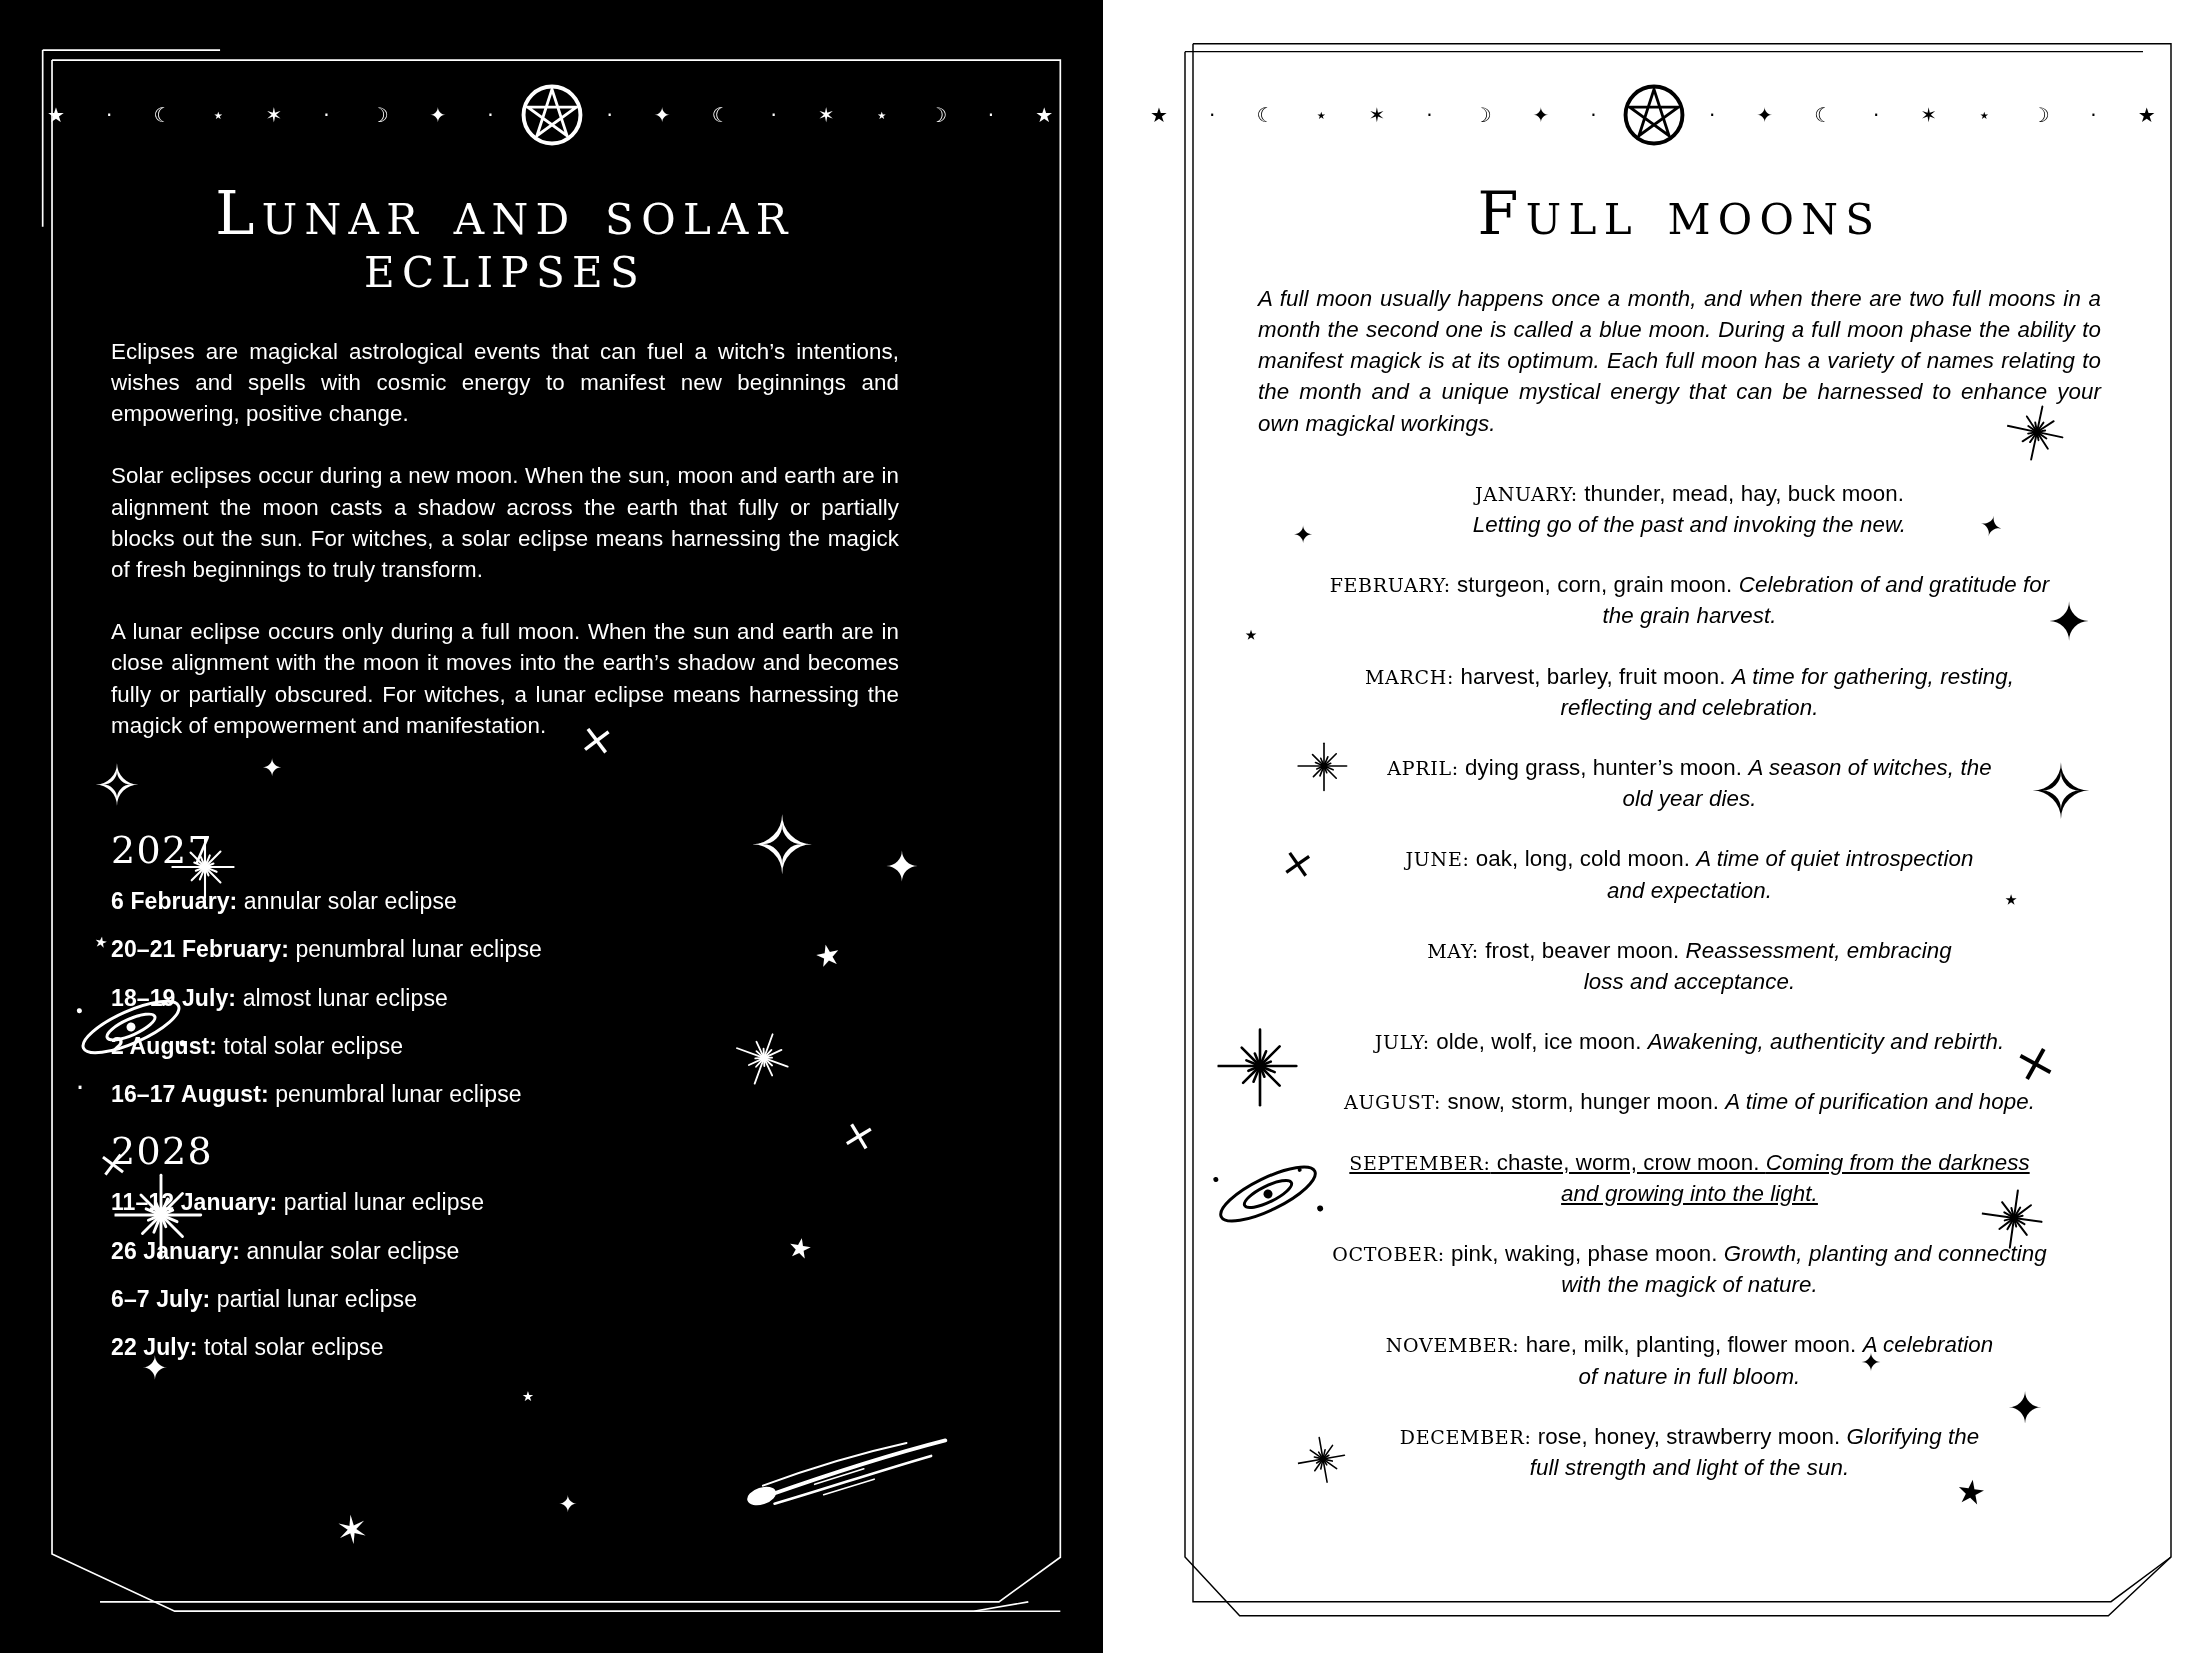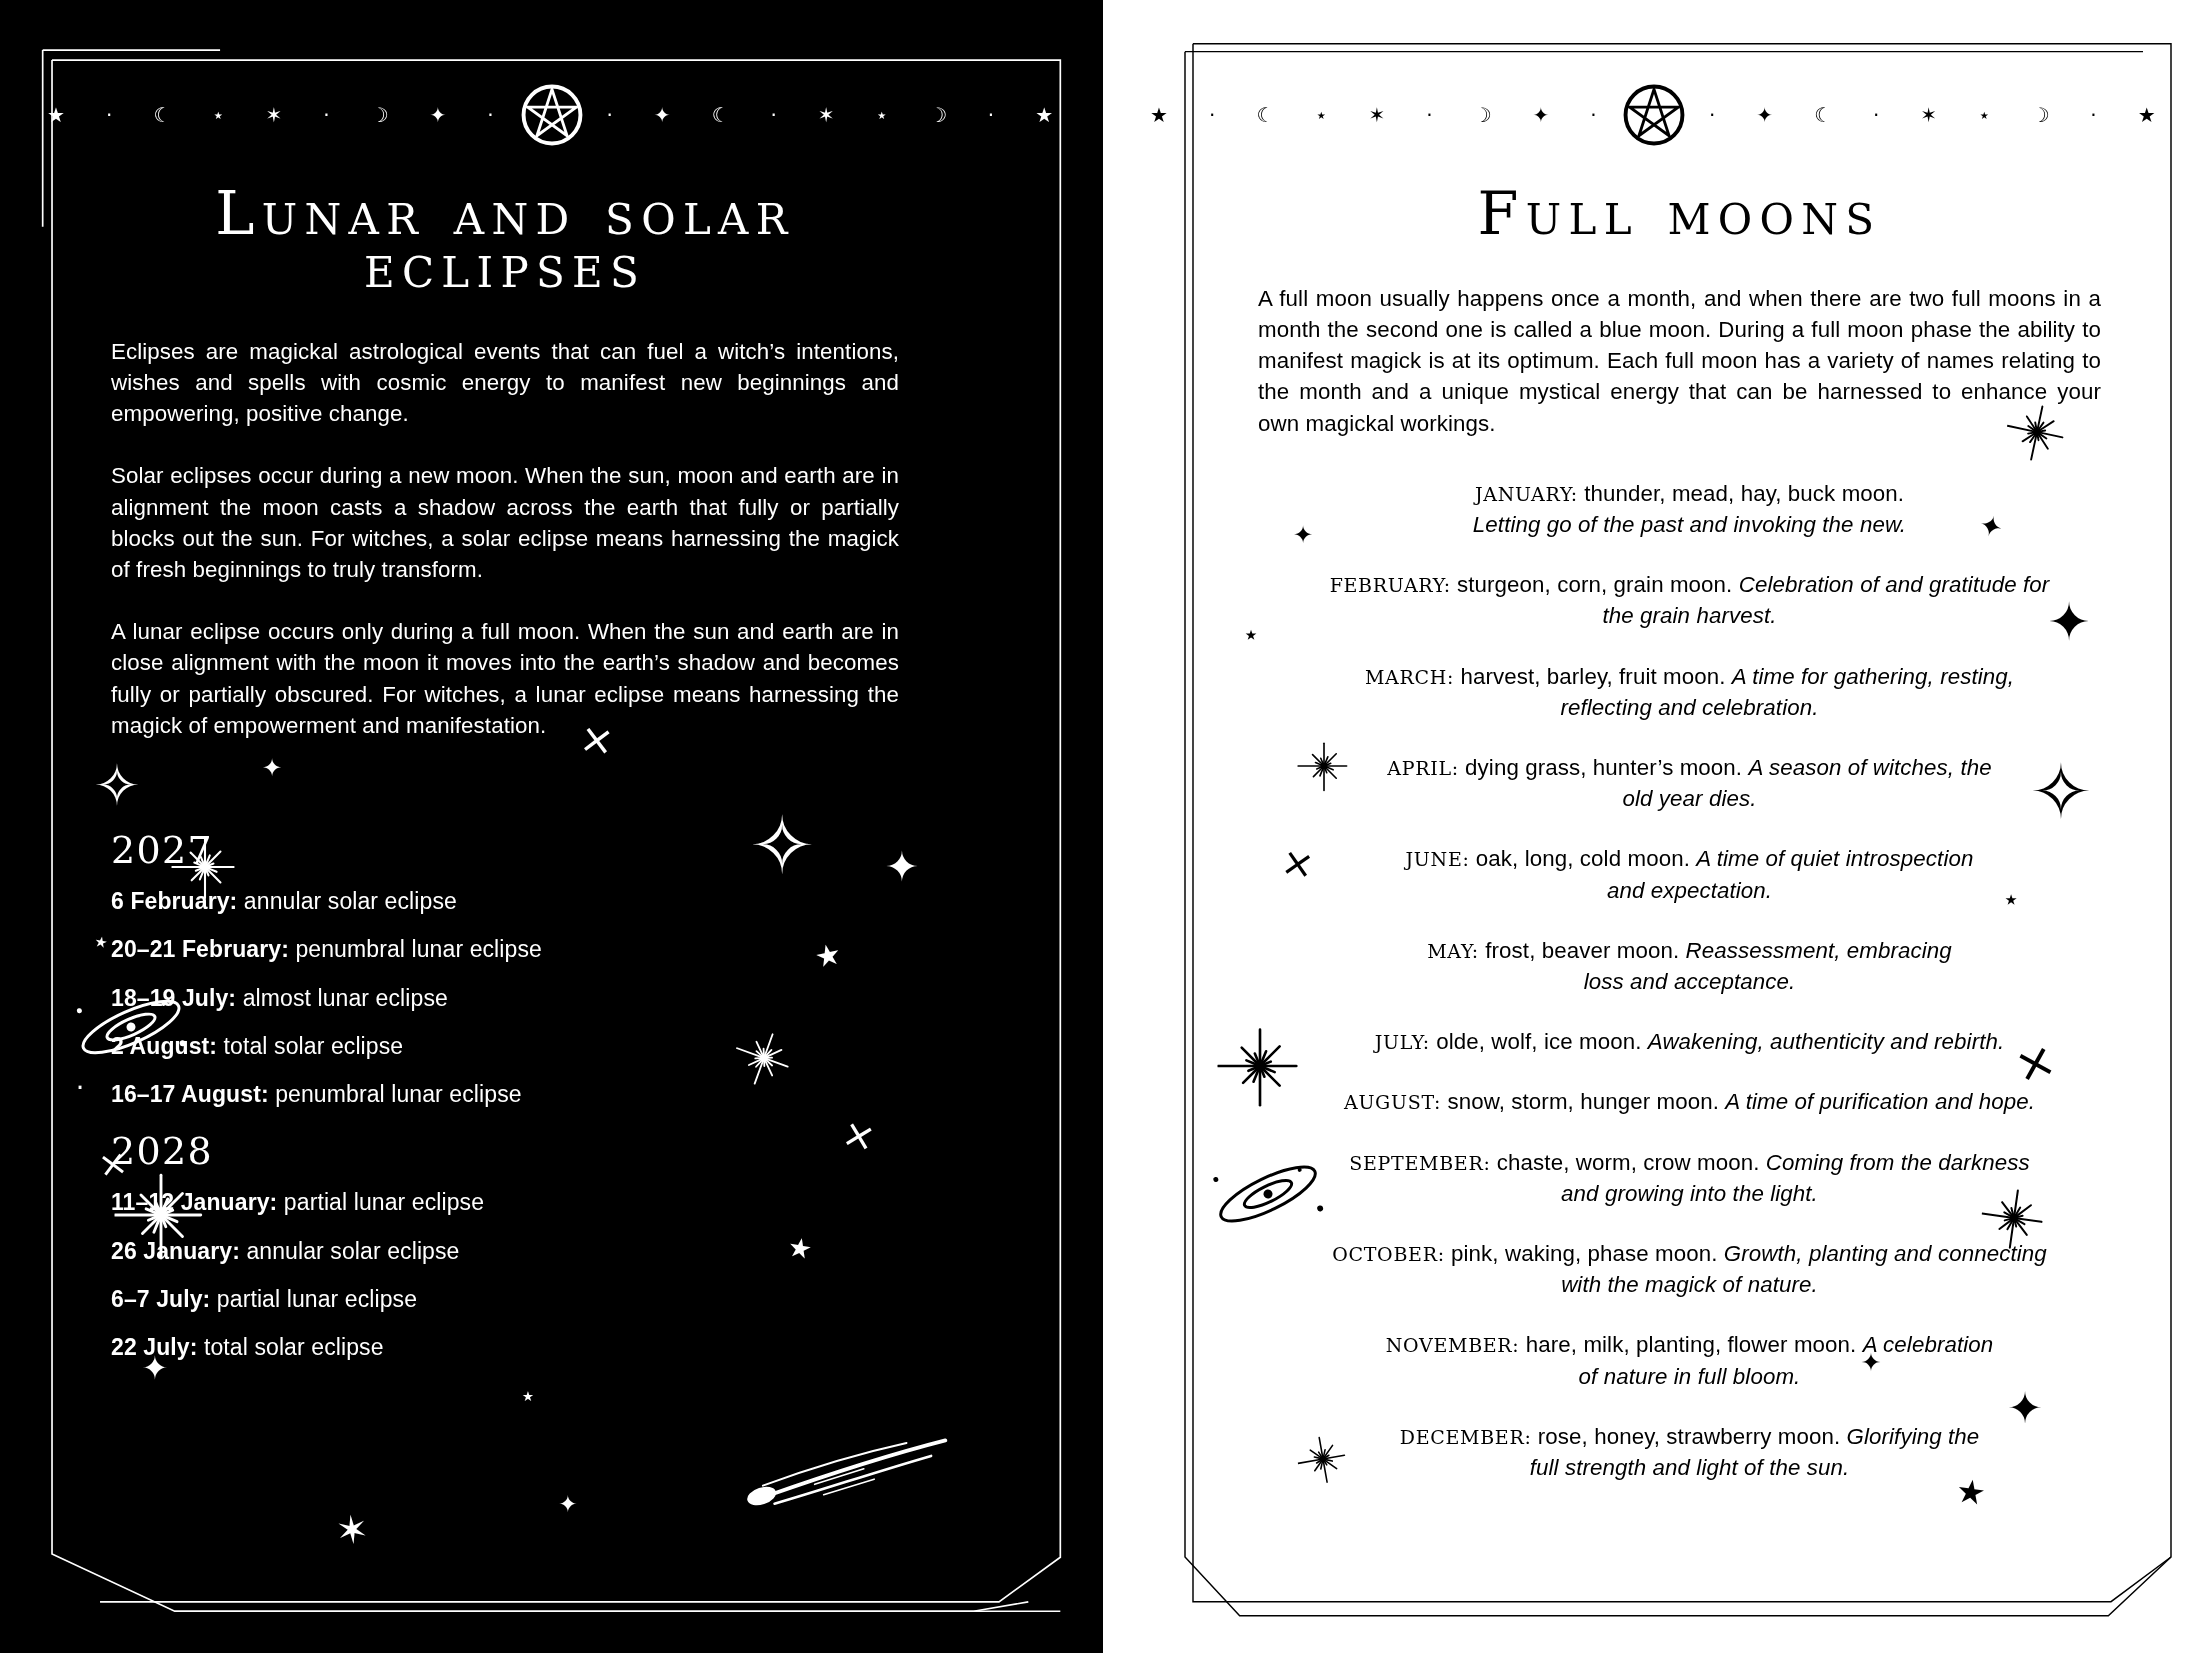--- a/index.html
+++ b/index.html
@@ -21,21 +21,21 @@
   h1.title{font-family:"DejaVu Serif","Liberation Serif",serif;font-weight:400;
            text-transform:uppercase;text-align:center;font-size:42px;letter-spacing:7.3px;
            word-spacing:8px;margin:18.7px 0 0 0;}
   h1.title::first-letter{font-size:59px;}
 
   
   .content-left{margin:0 204px 0 111px;}
   .content-right{margin:0 104px 0 155px;}
   p.body{font-size:22.3px;line-height:1.40;letter-spacing:0.1px;text-align:justify;margin:0 0 31px 0;}
   .content-left p.body:first-of-type{margin-top:39px;}
-  .content-right p.body{margin-top:35px;margin-bottom:0;}
+  .content-right p.body{margin-top:35px;margin-bottom:0;font-style:italic;}
 
   
   .eclipse-list{margin-top:87px;text-align:left;}
   h2.year{font-family:"DejaVu Serif","Liberation Serif",serif;font-weight:400;font-size:38px;
           letter-spacing:1.3px;margin:0 0 16px 0;}
   h2.year.second{margin-top:18.7px;}
   p.eclipse{font-size:23px;margin:0 0 21.3px 0;letter-spacing:0.1px;}
   p.eclipse b{font-weight:bold;}
 
   
@@ -221,21 +221,21 @@
       <p class="body">A full moon usually happens once a month, and when there are two full moons in a month the second one is called a blue moon. During a full moon phase the ability to manifest magick is at its optimum. Each full moon has a variety of names relating to the month and a unique mystical energy that can be harnessed to enhance your own magickal workings.</p>
       <div class="months" id="months-list">
           <p class="month" style="max-width: 493px;"><span class="mlabel">JANUARY:</span><span> thunder, mead, hay, buck moon. </span><em class="meaning">Letting go of the past and invoking the new.</em></p>
           <p class="month" style="max-width: 727px;"><span class="mlabel">FEBRUARY:</span><span> sturgeon, corn, grain moon. </span><em class="meaning">Celebration of and gratitude for the grain harvest.</em></p>
           <p class="month" style="max-width: 687px;"><span class="mlabel">MARCH:</span><span> harvest, barley, fruit moon. </span><em class="meaning">A time for gathering, resting, reflecting and celebration.</em></p>
           <p class="month" style="max-width: 617px;"><span class="mlabel">APRIL:</span><span> dying grass, hunter’s moon. </span><em class="meaning">A season of witches, the old year dies.</em></p>
           <p class="month" style="max-width: 603px;"><span class="mlabel">JUNE:</span><span> oak, long, cold moon. </span><em class="meaning">A time of quiet introspection and expectation.</em></p>
           <p class="month" style="max-width: 550px;"><span class="mlabel">MAY:</span><span> frost, beaver moon. </span><em class="meaning">Reassessment, embracing loss and acceptance.</em></p>
           <p class="month" style="max-width: 974px;"><span class="mlabel">JULY:</span><span> olde, wolf, ice moon. </span><em class="meaning">Awakening, authenticity and rebirth.</em></p>
           <p class="month" style="max-width: 1000px;"><span class="mlabel">AUGUST:</span><span> snow, storm, hunger moon. </span><em class="meaning">A time of purification and hope.</em></p>
-          <p class="month" style="max-width: 687px;"><span class="mlabel">SEPTEMBER:</span><span> chaste, worm, crow moon. </span><em class="meaning">Coming from the darkness and growing into the light.</em></p>
+          <p class="month" style="max-width: 687px; text-decoration: underline;"><span class="mlabel">SEPTEMBER:</span><span> chaste, worm, crow moon. </span><em class="meaning">Coming from the darkness and growing into the light.</em></p>
           <p class="month" style="max-width: 724px;"><span class="mlabel">OCTOBER:</span><span> pink, waking, phase moon. </span><em class="meaning">Growth, planting and connecting with the magick of nature.</em></p>
           <p class="month" style="max-width: 630px;"><span class="mlabel">NOVEMBER:</span><span> hare, milk, planting, flower moon. </span><em class="meaning">A celebration of nature in full bloom.</em></p>
           <p class="month" style="max-width: 587px;"><span class="mlabel">DECEMBER:</span><span> rose, honey, strawberry moon. </span><em class="meaning">Glorifying the full strength and light of the sun.</em></p>
         </div>
     </div>
   <span class="deco" style="left: 934px; top: 432px; transform: translate(-50%, -50%) rotate(12deg); width: 61px;">
         <svg viewBox="-55 -55 110 110" width="100%">
           <g stroke="currentColor" stroke-width="3.4" stroke-linecap="round">
             <line x1="6.0" y1="0.0" x2="47.0" y2="0.0"></line>
             <line x1="5.5" y1="2.3" x2="19.0" y2="7.9"></line>

